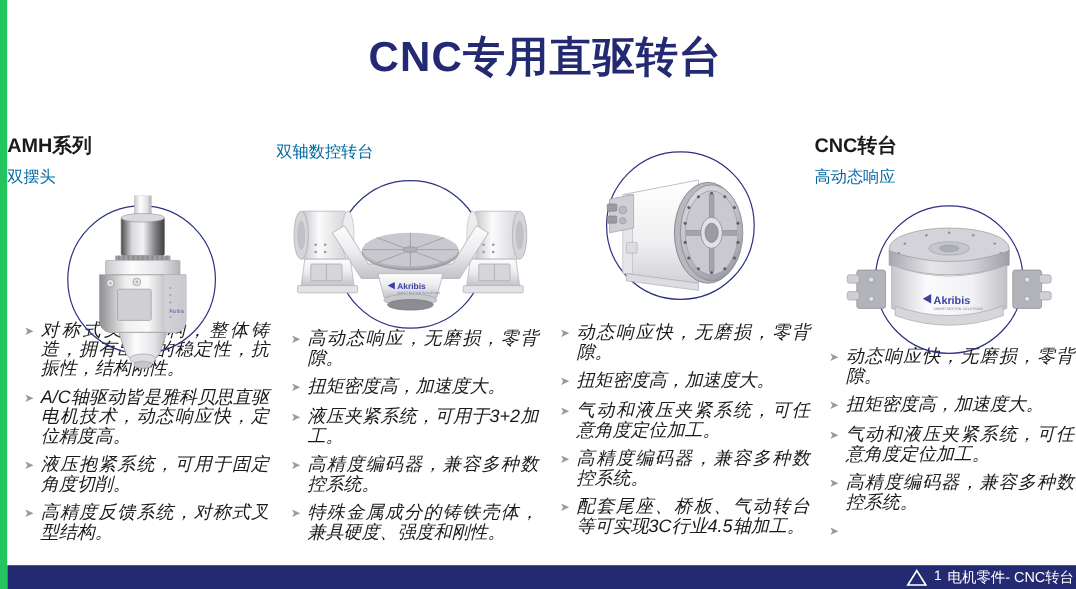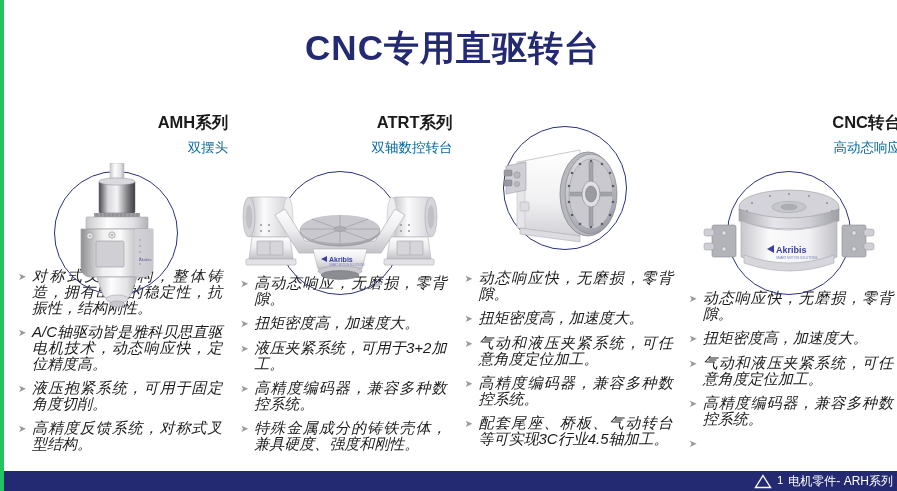--- a/index.html
+++ b/index.html
@@ -12,21 +12,21 @@
     font-family: "Liberation Sans", "DejaVu Sans", sans-serif;
     -webkit-font-smoothing: antialiased;
   }
   #slide {
     position: relative;
     width: 897px;
     height: 491px;
     background: #ffffff;
     overflow: hidden;
     box-sizing: border-box;
-    border-left: 4px solid #22c55e;
+    border-left: 6px solid #22c55e;
   }
 
   
   .slide-title {
     position: absolute;
     top: 28px;
     left: 0;
     width: 897px;
     text-align: center;
     font-size: 35px;
@@ -48,21 +48,21 @@
     flex-direction: row;
   }
   .col {
     position: relative;
     flex: 1 1 0;
     display: flex;
     flex-direction: column;
     align-items: center;
   }
   .col-head {
-    text-align: right;
+    text-align: left;
     width: 100%;
   }
   .col-title {
     font-size: 16.5px;
     font-weight: bold;
     color: #1a1a1a;
     line-height: 1.3;
     white-space: nowrap;
   }
   .col-sub {
@@ -276,21 +276,20 @@
         </div>
         <div class="bullet">
           <span class="bullet-mark">➤</span>
           <span class="bullet-text">高精度反馈系统，对称式叉型结构。</span>
         </div>
       </div>
     </div>
 
     <div class="col">
       <div class="col-head">
-        <div class="col-title">ATRT系列</div>
         <div class="col-sub">双轴数控转台</div>
       </div>
       <div class="art-wrap">
         <div class="circle"></div>
         <svg class="art-svg" viewBox="0 0 210 146">
           <defs>
             <linearGradient id="g2a" x1="0" y1="0" x2="0" y2="1">
               <stop offset="0" stop-color="#fdfdfd"></stop>
                 <stop offset="0.5" stop-color="#ececef"></stop>
               <stop offset="1" stop-color="#c3c3c8"></stop>
@@ -575,17 +574,17 @@
     </div>
 
   </div>
 
   <div class="footer-bar">
     <div class="footer-inner">
       <svg class="footer-logo" viewBox="0 0 18 15">
         <polygon points="9,1.5 16.5,13.5 1.5,13.5" fill="none" stroke="#ffffff" stroke-width="1.4"></polygon>
       </svg>
       <span class="footer-num">1</span>
-      <span class="footer-text">电机零件- ARH系列</span>
+      <span class="footer-text">电机零件- CNC转台</span>
     </div>
   </div>
 
 </div>
 
 </body></html>

